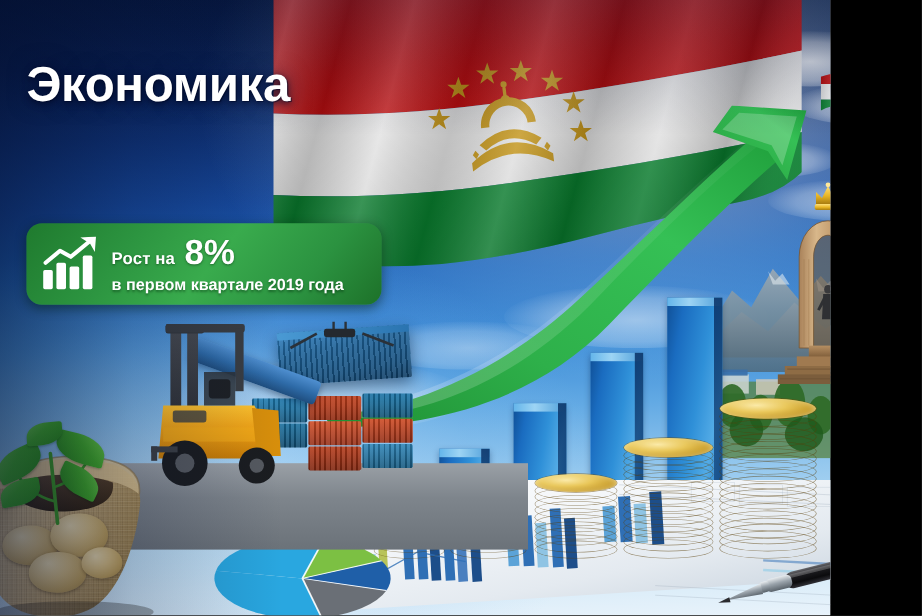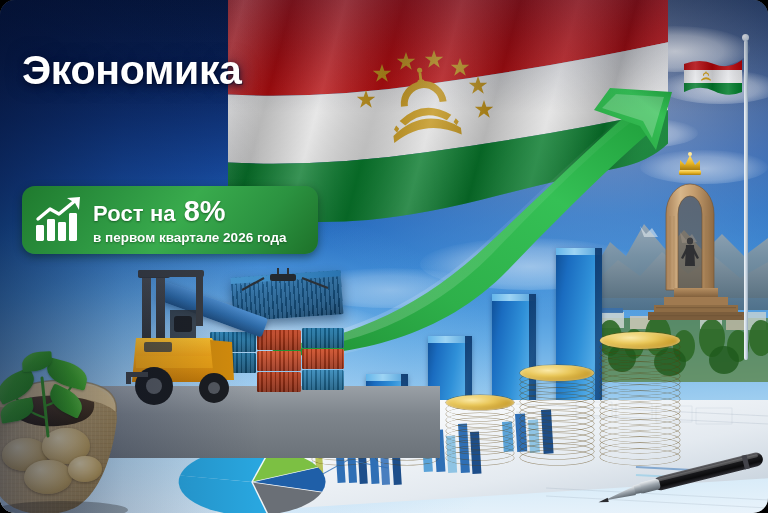--- a/index.html
+++ b/index.html
@@ -1,24 +1,23 @@
 <!DOCTYPE html>
 <html><head>
 <meta charset="utf-8">
 <style>
   * { margin:0; padding:0; box-sizing:border-box; }
   html,body { width:768px; height:513px; overflow:hidden; background:#000; }
   body { font-family:"Liberation Sans", sans-serif; }
 
   #poster {
     position:relative;
-    width:768px; height:513px;
+    width:692px; height:513px;
     overflow:hidden;
     background:#737373;
-    border-radius:15px;
   }
 
   
   .sky {
     position:absolute; inset:0;
     background:
       radial-gradient(ellipse 520px 330px at 78% 16%, rgba(255,255,255,0.50) 0%, rgba(190,225,250,0.25) 40%, rgba(120,180,235,0.0) 72%),
       radial-gradient(ellipse 420px 260px at 24% 78%, rgba(205,232,252,0.55) 0%, rgba(150,200,240,0.18) 55%, rgba(100,170,230,0) 80%),
       linear-gradient(178deg,
         #071a44 0%, #0a2257 11%, #0f3276 22%, #17499c 33%,
@@ -157,21 +156,21 @@
     border-radius:13px;
     background:linear-gradient(128deg,#1f7a2e 0%,#2c9440 28%,#39ab4d 52%,#2b9240 78%,#1d7129 100%);
     box-shadow:0 3px 9px rgba(0,25,10,.45);
     display:flex; align-items:center; padding:0 12px 0 12px;
     z-index:42;
   }
   .badge-icon { width:52px; height:46px; flex:0 0 52px; margin-right:7px; }
   .badge-text { flex:1; }
   .badge-row1 { display:flex; align-items:baseline; white-space:nowrap; }
   .badge-main {
-    font-size:22px; font-weight:bold; color:#ffffff; letter-spacing:.1px;
+    font-size:14px; font-weight:bold; color:#ffffff; letter-spacing:.1px;
     text-shadow:0 1px 2px rgba(0,40,10,.5);
   }
   .badge-pct {
     font-size:29px; font-weight:bold; color:#ffffff; margin-left:8px;
     text-shadow:0 1px 2px rgba(0,40,10,.5);
   }
   .badge-sub {
     font-size:13.5px; font-weight:bold; color:#ffffff; margin-top:2px;
     white-space:nowrap; text-shadow:0 1px 2px rgba(0,40,10,.45);
   }
@@ -767,17 +766,17 @@
         </g>
         <path d="M4,22 L16,12 L25,17 L42,3" stroke="#ffffff" stroke-width="3.4" fill="none" stroke-linecap="round" stroke-linejoin="round"></path>
         <path d="M33,1 L46,0 L45,13 L41,6 Z" fill="#ffffff"></path>
       </svg>
     </div>
     <div class="badge-text">
       <div class="badge-row1">
         <span class="badge-main">Рост на</span>
         <span class="badge-pct">8%</span>
       </div>
-      <div class="badge-sub">в первом квартале 2026 года</div>
+      <div class="badge-sub">в первом квартале 2019 года</div>
     </div>
   </div>
 
 </div>
 
 </body></html>

